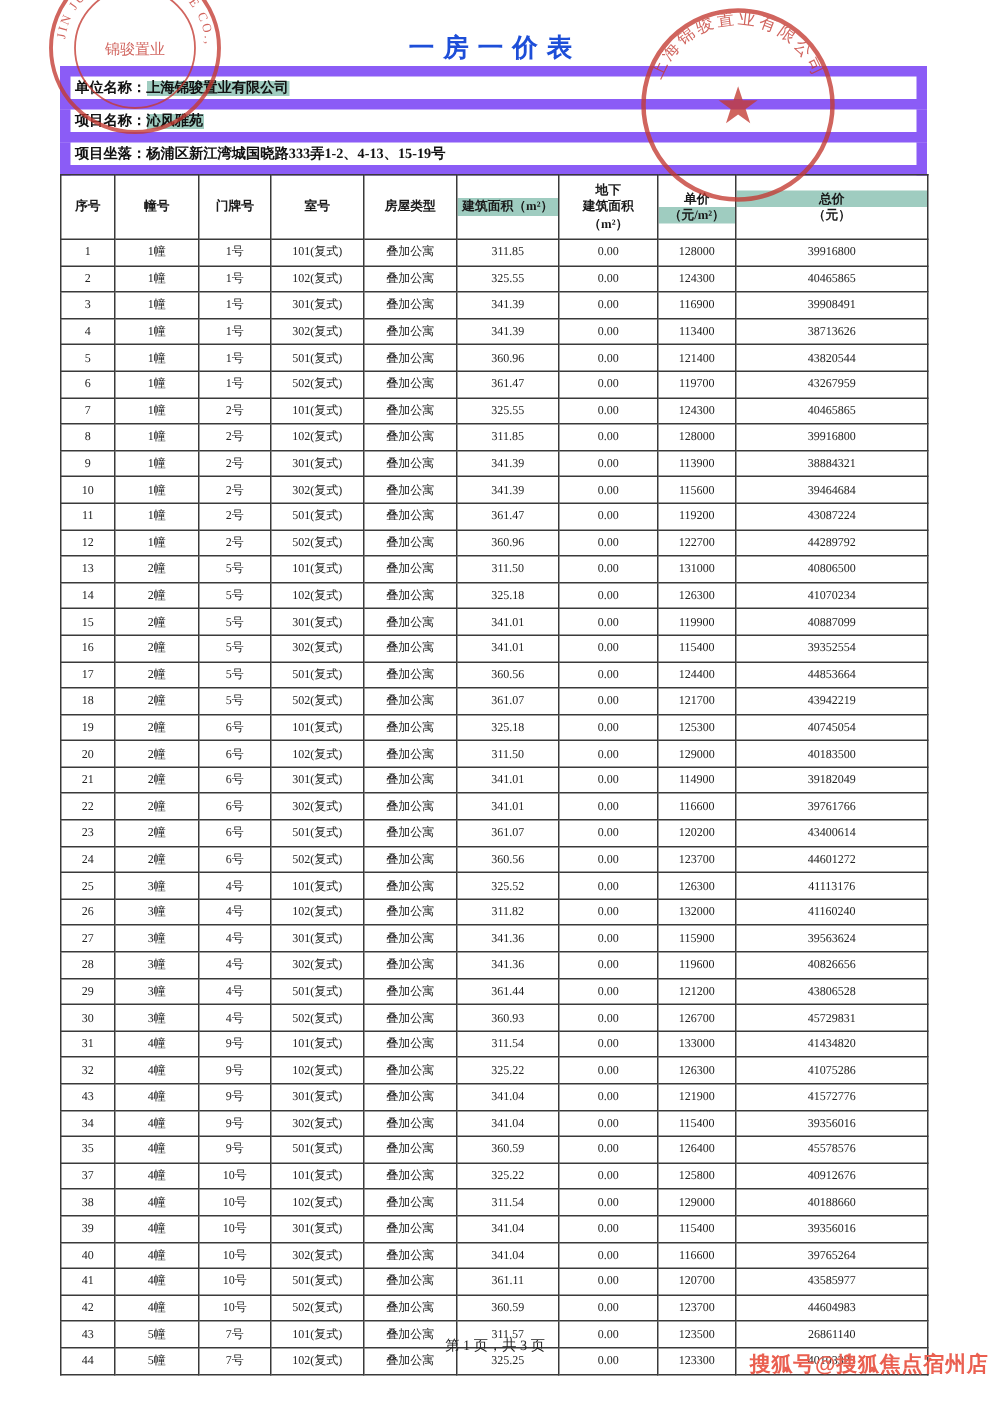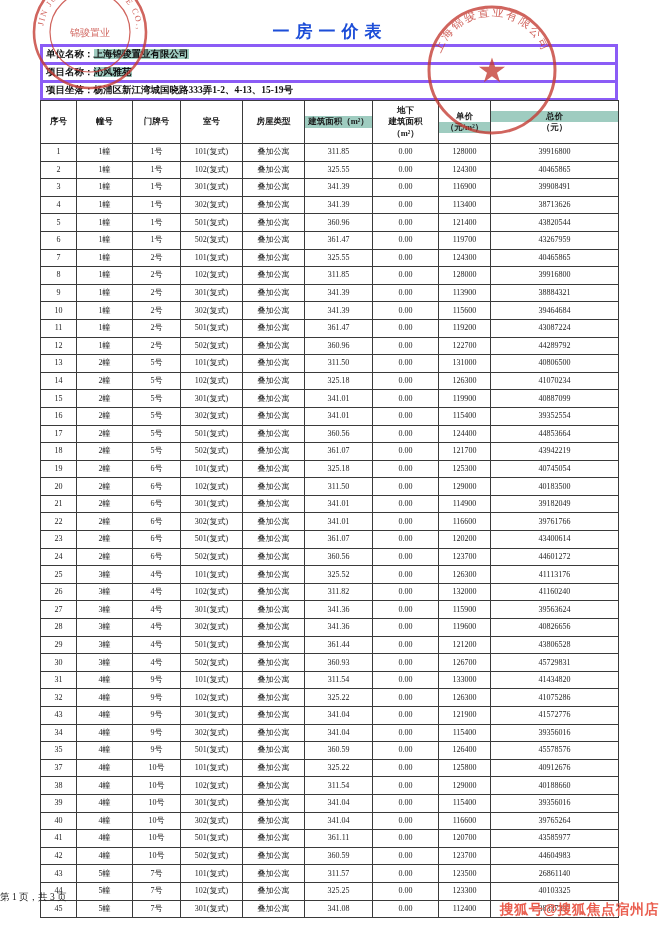--- a/index.html
+++ b/index.html
@@ -8,36 +8,36 @@
     font-family:"Liberation Serif","DejaVu Serif",serif;color:#1a1a1a;
   }
   .page{position:absolute;inset:0;}
   .title{
     position:absolute;top:20px;left:0;width:660px;text-align:center;
     font-size:17px;font-weight:bold;letter-spacing:6px;color:#1d4ed8;
   }
   .doc{position:absolute;left:40px;top:44px;width:578px;}
   table{border-collapse:collapse;table-layout:fixed;width:578px;}
   .info-table td{
-    border:3px solid #8b5cf6;font-size:9.5px;font-weight:bold;
+    border:7px solid #8b5cf6;font-size:9.5px;font-weight:bold;
     padding:1px 3px;height:12px;white-space:nowrap;overflow:hidden;
   }
   .main-table{margin-top:-1px;}
   .main-table th,.main-table td{
     border:1px solid #3a3a3a;text-align:center;vertical-align:middle;
     overflow:hidden;white-space:nowrap;
   }
   .main-table th{font-size:8.5px;font-weight:bold;height:40px;padding:1px 0;line-height:1.3;}
   .main-table th div{margin:0 auto;display:inline-block;display:block;}
   .main-table tbody td{font-size:8px;height:16.6px;line-height:1;color:#222;padding:0 1px;}
   .hl{background:#9fccc0;}
   .lbl{color:#111;}
   .val{color:#111;}
   .footer{
-    position:absolute;top:891px;left:0;width:660px;
+    position:absolute;top:891px;left:0;width:660px;text-align:center;
     font-size:9.5px;color:#222;
   }
   .watermark{
     position:absolute;top:901px;right:1px;
     font-family:"Liberation Sans","DejaVu Sans",sans-serif;
     font-size:14px;font-weight:bold;color:#ea5f50;letter-spacing:0.5px;
   }
   .seal{position:absolute;opacity:0.78;pointer-events:none;overflow:visible;}
   .seal-left{left:14px;top:-30px;}
   .seal-right{left:408px;top:-8px;}
@@ -578,31 +578,20 @@
             <td>44</td>
             <td>5幢</td>
             <td>7号</td>
             <td>102(复式)</td>
             <td>叠加公寓</td>
             <td>325.25</td>
             <td>0.00</td>
             <td>123300</td>
             <td>40103325</td>
           </tr>
-          <tr>
-            <td>45</td>
-            <td>5幢</td>
-            <td>7号</td>
-            <td>301(复式)</td>
-            <td>叠加公寓</td>
-            <td>341.08</td>
-            <td>0.00</td>
-            <td>112400</td>
-            <td>38337392</td>
-          </tr>
         </tbody>
     </table>
   </div>
 
   <div class="footer">第 1 页，共 3 页</div>
   <div class="watermark">搜狐号@搜狐焦点宿州店</div>
 
   <svg class="seal seal-left" width="150" height="135" viewBox="0 0 150 135">
     <circle cx="76" cy="62" r="56" fill="none" stroke="#c43a32" stroke-width="2.6"></circle>
     <circle cx="76" cy="62" r="40" fill="none" stroke="#c43a32" stroke-width="1.2"></circle>

